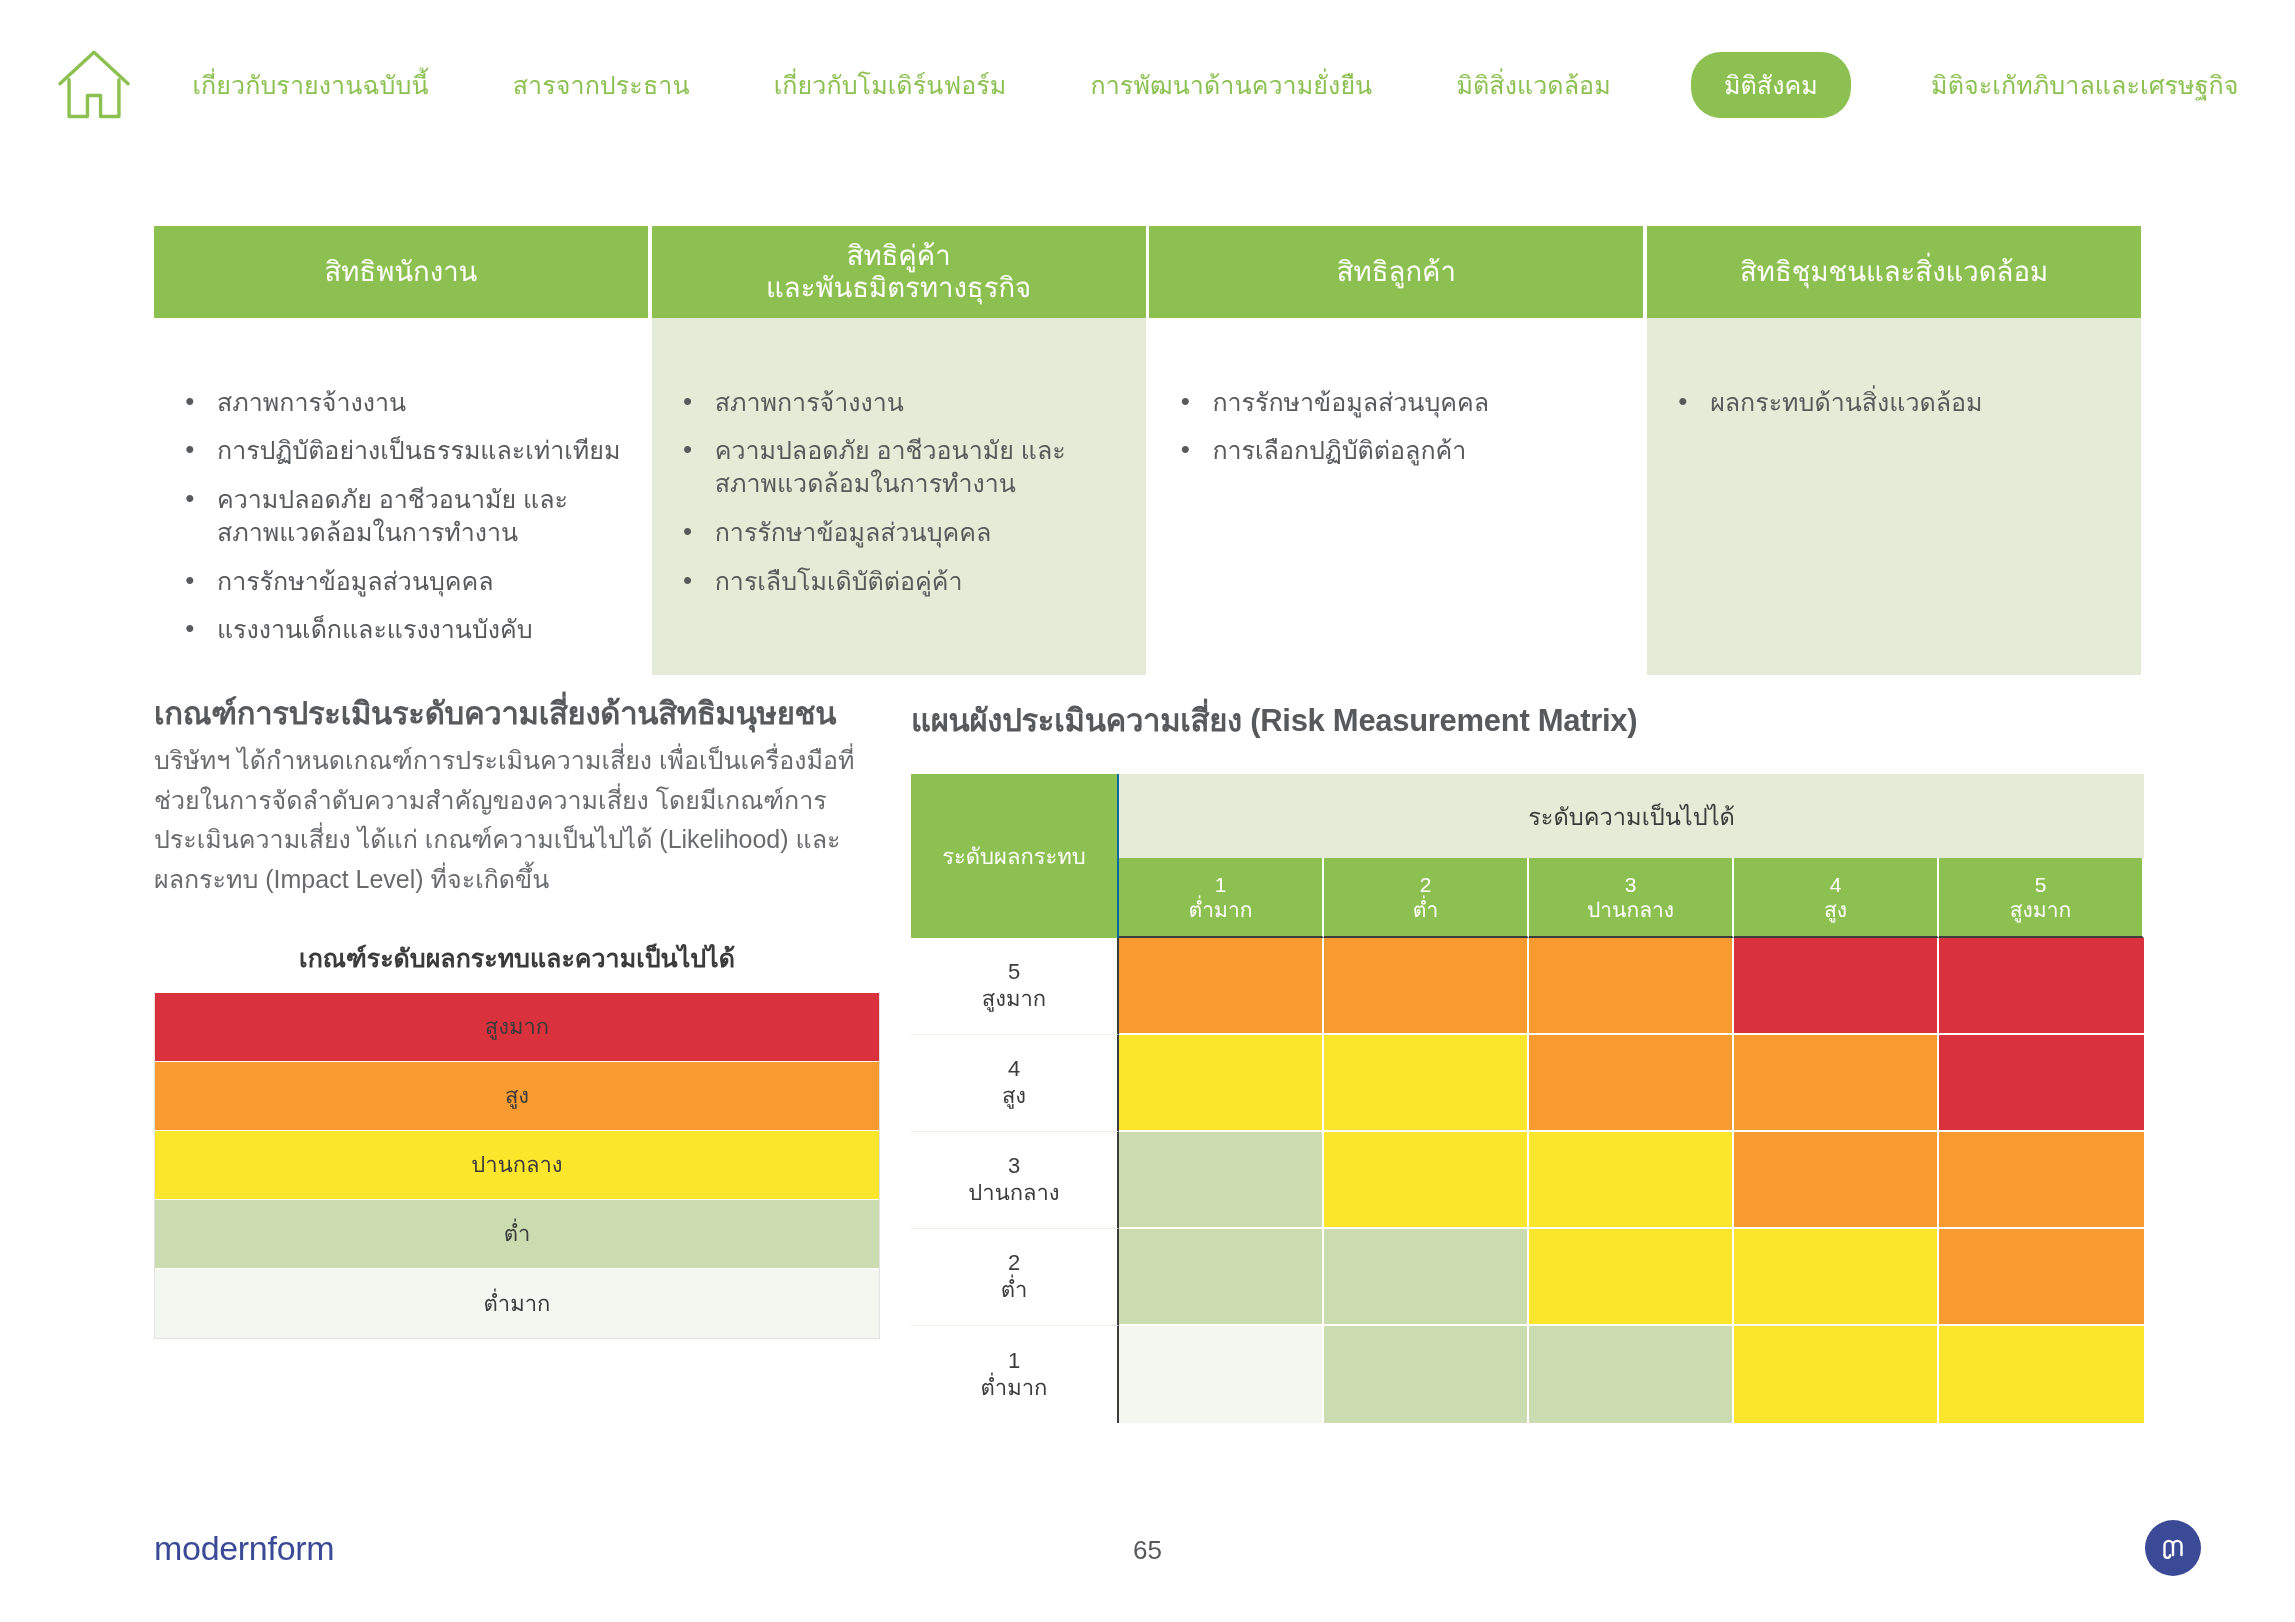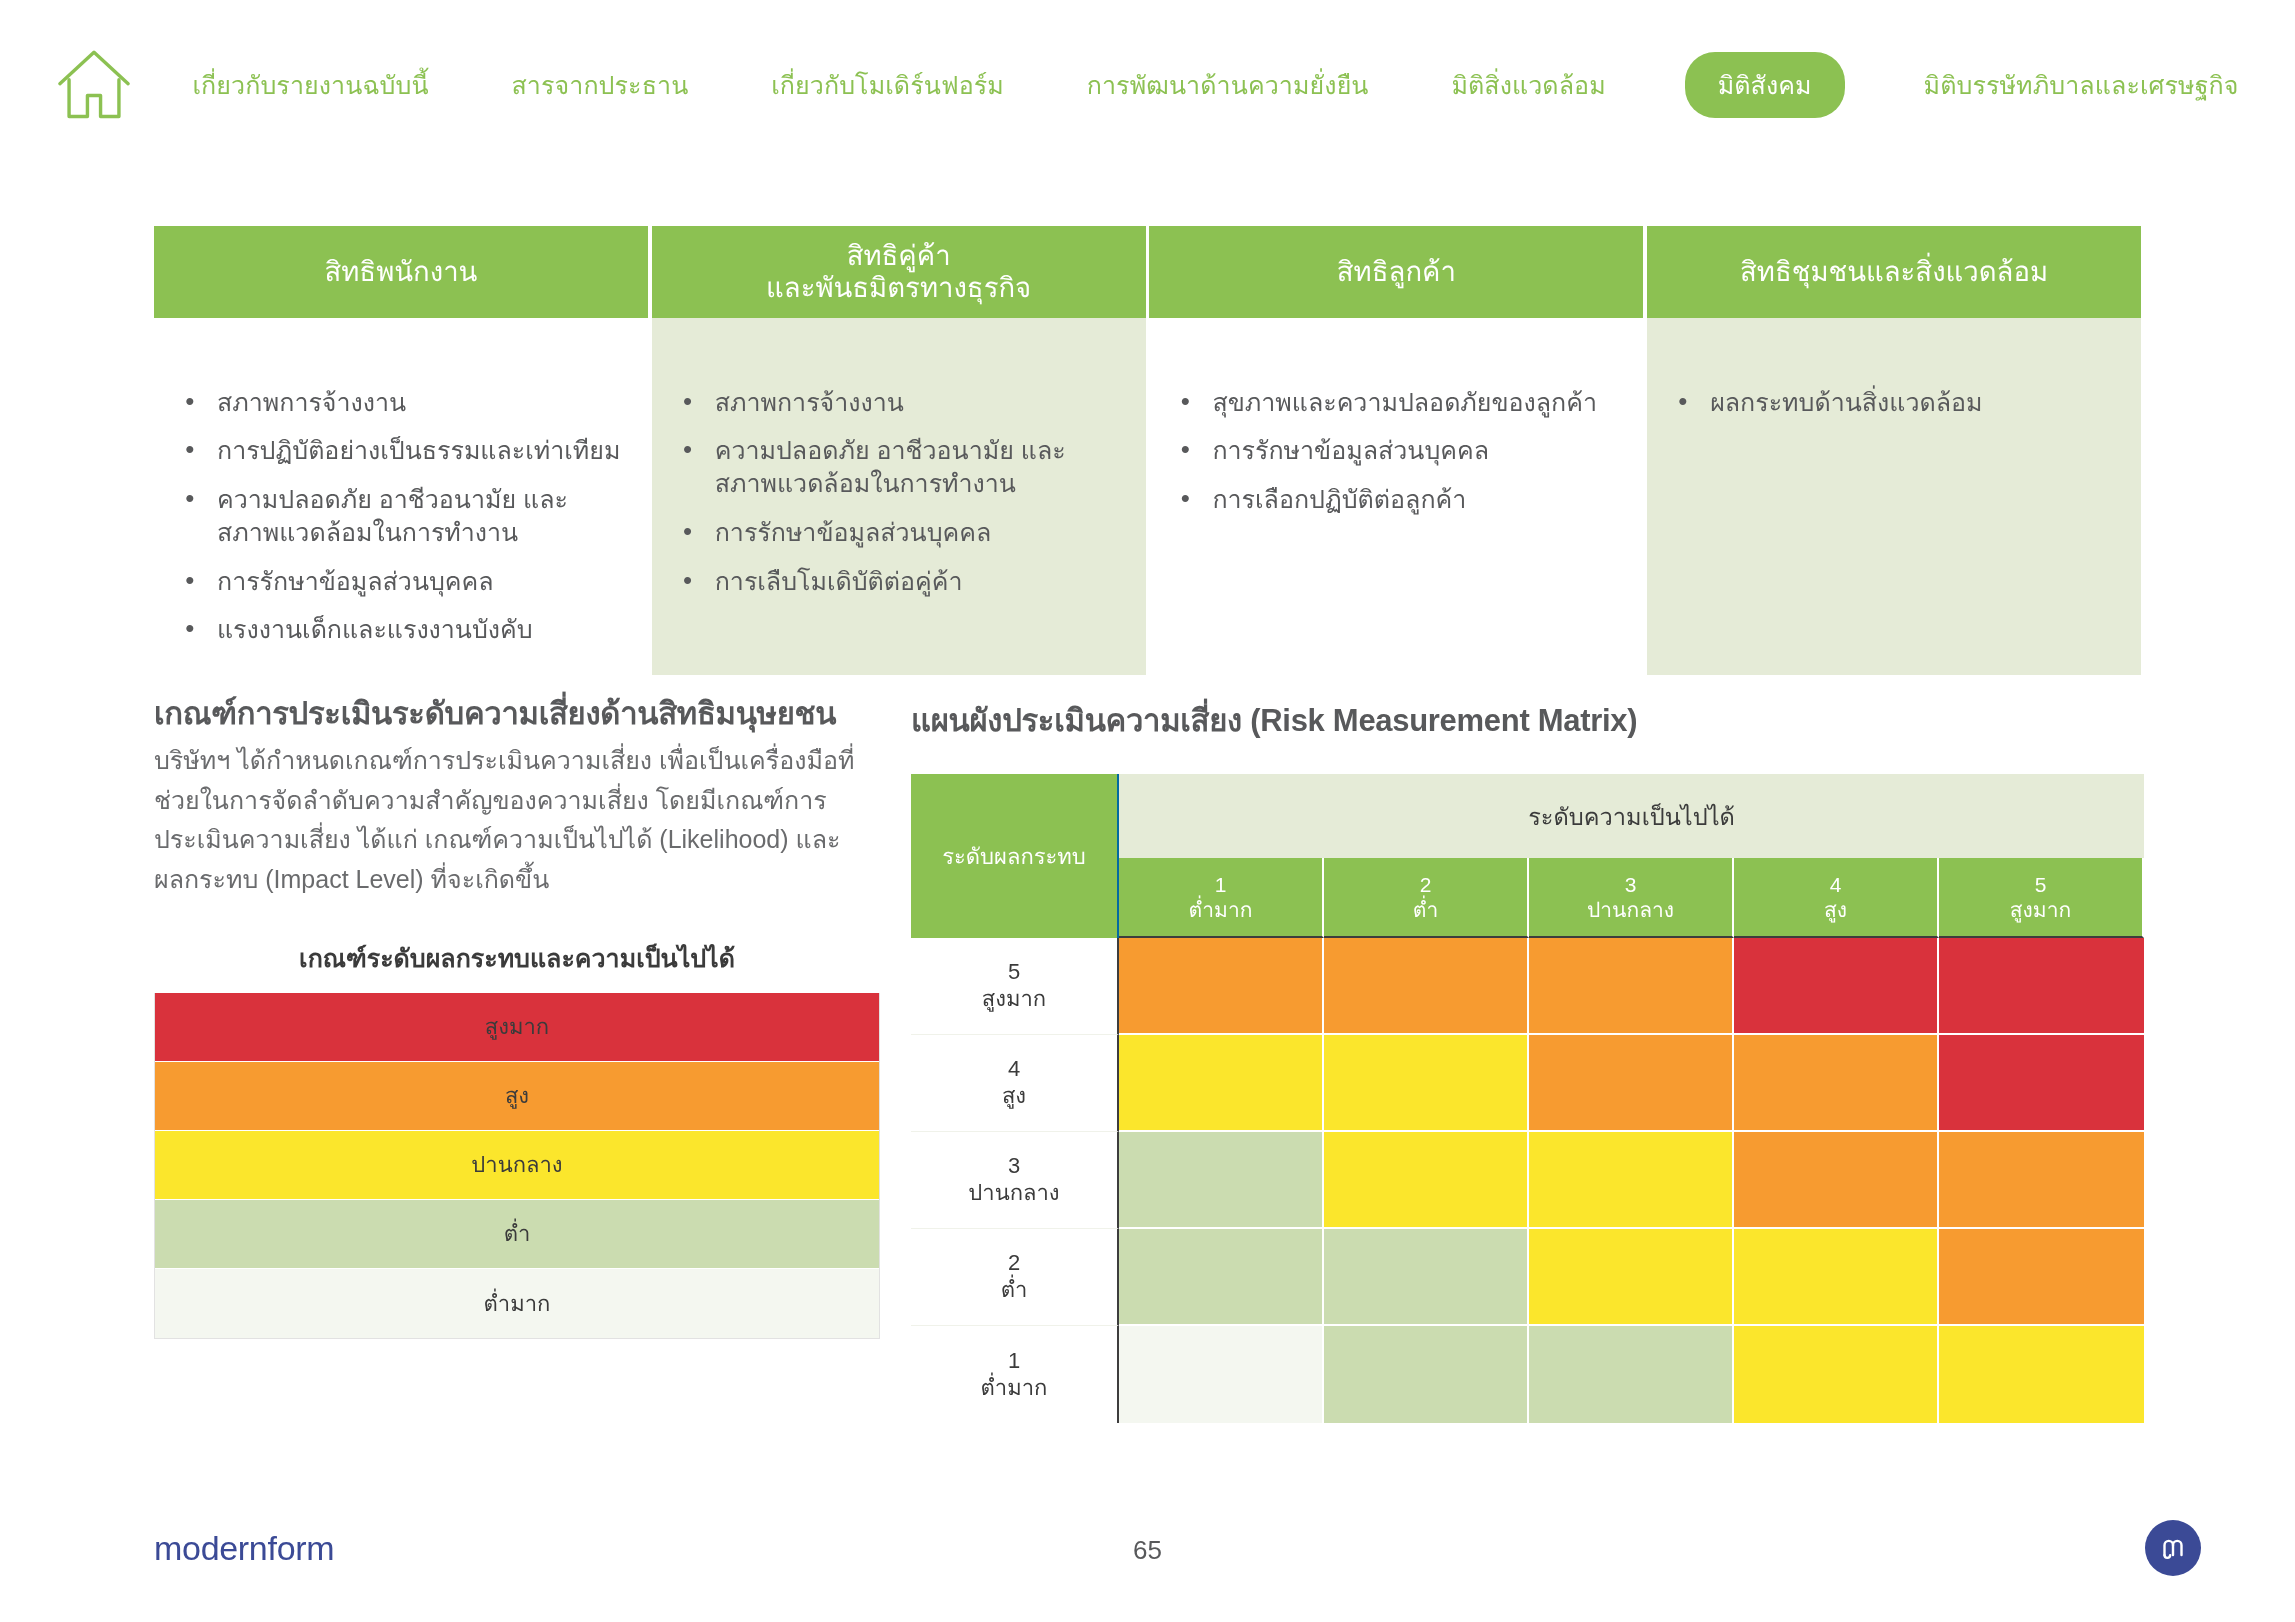--- a/index.html
+++ b/index.html
@@ -143,21 +143,21 @@
         <path d="M13 28 L13 56 L27 56 L27 40 L37 40 L37 56 L51 56 L51 28"></path>
       </svg>
     </span>
     <div class="navlist">
       <span class="navitem">เกี่ยวกับรายงานฉบับนี้</span>
       <span class="navitem">สารจากประธาน</span>
       <span class="navitem">เกี่ยวกับโมเดิร์นฟอร์ม</span>
       <span class="navitem">การพัฒนาด้านความยั่งยืน</span>
       <span class="navitem">มิติสิ่งแวดล้อม</span>
       <span class="navitem active">มิติสังคม</span>
-      <span class="navitem">มิติบรรษัทภิบาลและเศรษฐกิจ</span>
+      <span class="navitem">มิติจะเกัทภิบาลและเศรษฐกิจ</span>
     </div>
   </div>
 
   <div class="rights-table">
 
     <div class="rt-head">
       <span>สิทธิพนักงาน</span>
     </div>
     <div class="rt-head">
       <div>
@@ -186,21 +186,20 @@
       <ul>
         <li>สภาพการจ้างงาน</li>
         <li>ความปลอดภัย อาชีวอนามัย และสภาพแวดล้อมในการทำงาน</li>
         <li>การรักษาข้อมูลส่วนบุคคล</li>
         <li>การเลืบโมเดิบัติต่อคู่ค้า</li>
       </ul>
     </div>
 
     <div class="rt-body shade-a">
       <ul>
-        <li>สุขภาพและความปลอดภัยของลูกค้า</li>
         <li>การรักษาข้อมูลส่วนบุคคล</li>
         <li>การเลือกปฏิบัติต่อลูกค้า</li>
       </ul>
     </div>
 
     <div class="rt-body shade-b">
       <ul>
         <li>ผลกระทบด้านสิ่งแวดล้อม</li>
       </ul>
     </div>

